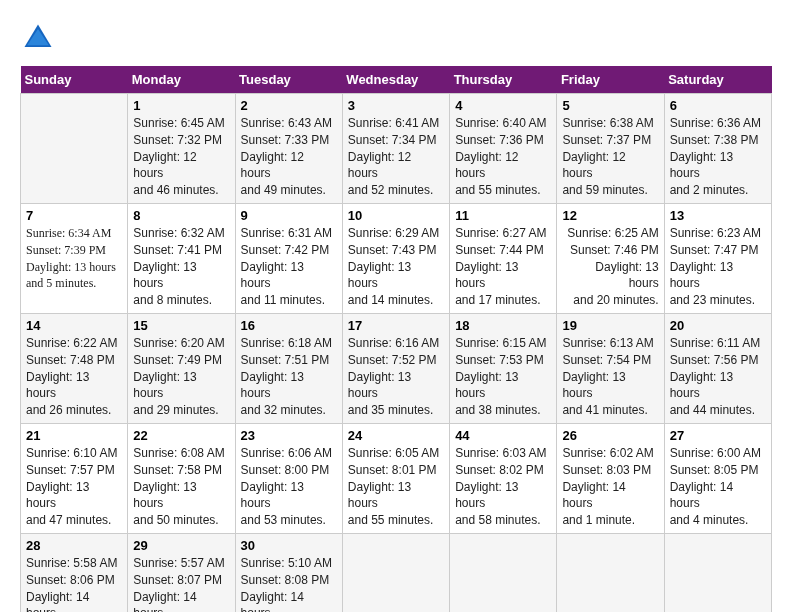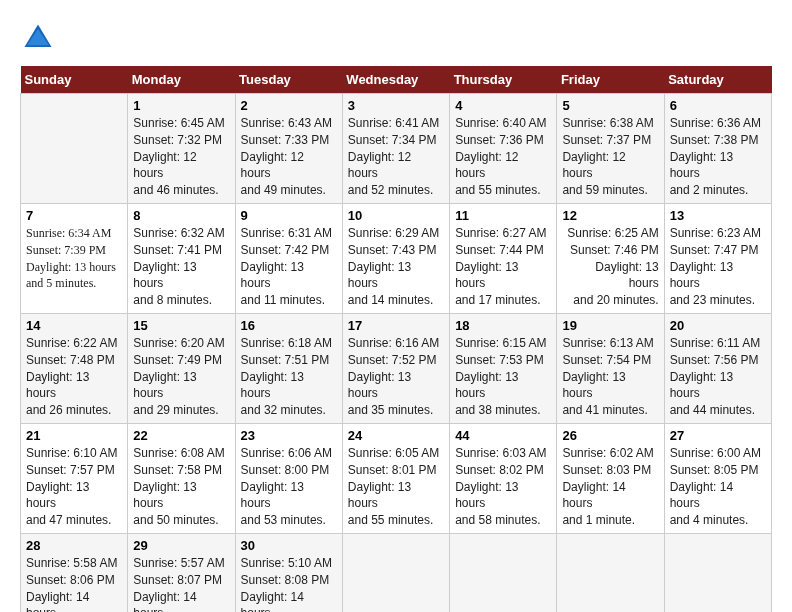--- a/index.html
+++ b/index.html
@@ -43,21 +43,21 @@
     .location {
       font-size: 16px;
       color: #333;
     }
     table {
       width: 100%;
       border-collapse: collapse;
       font-size: 11px;
     }
     thead tr th {
-      background-color: #7f1d1d;
+      background-color: #701a75;
       color: #fff;
       padding: 6px 4px;
       text-align: left;
       font-size: 13px;
       font-weight: bold;
     }
     tbody tr td {
       border: 1px solid #ccc;
       padding: 4px 5px;
       vertical-align: top;

